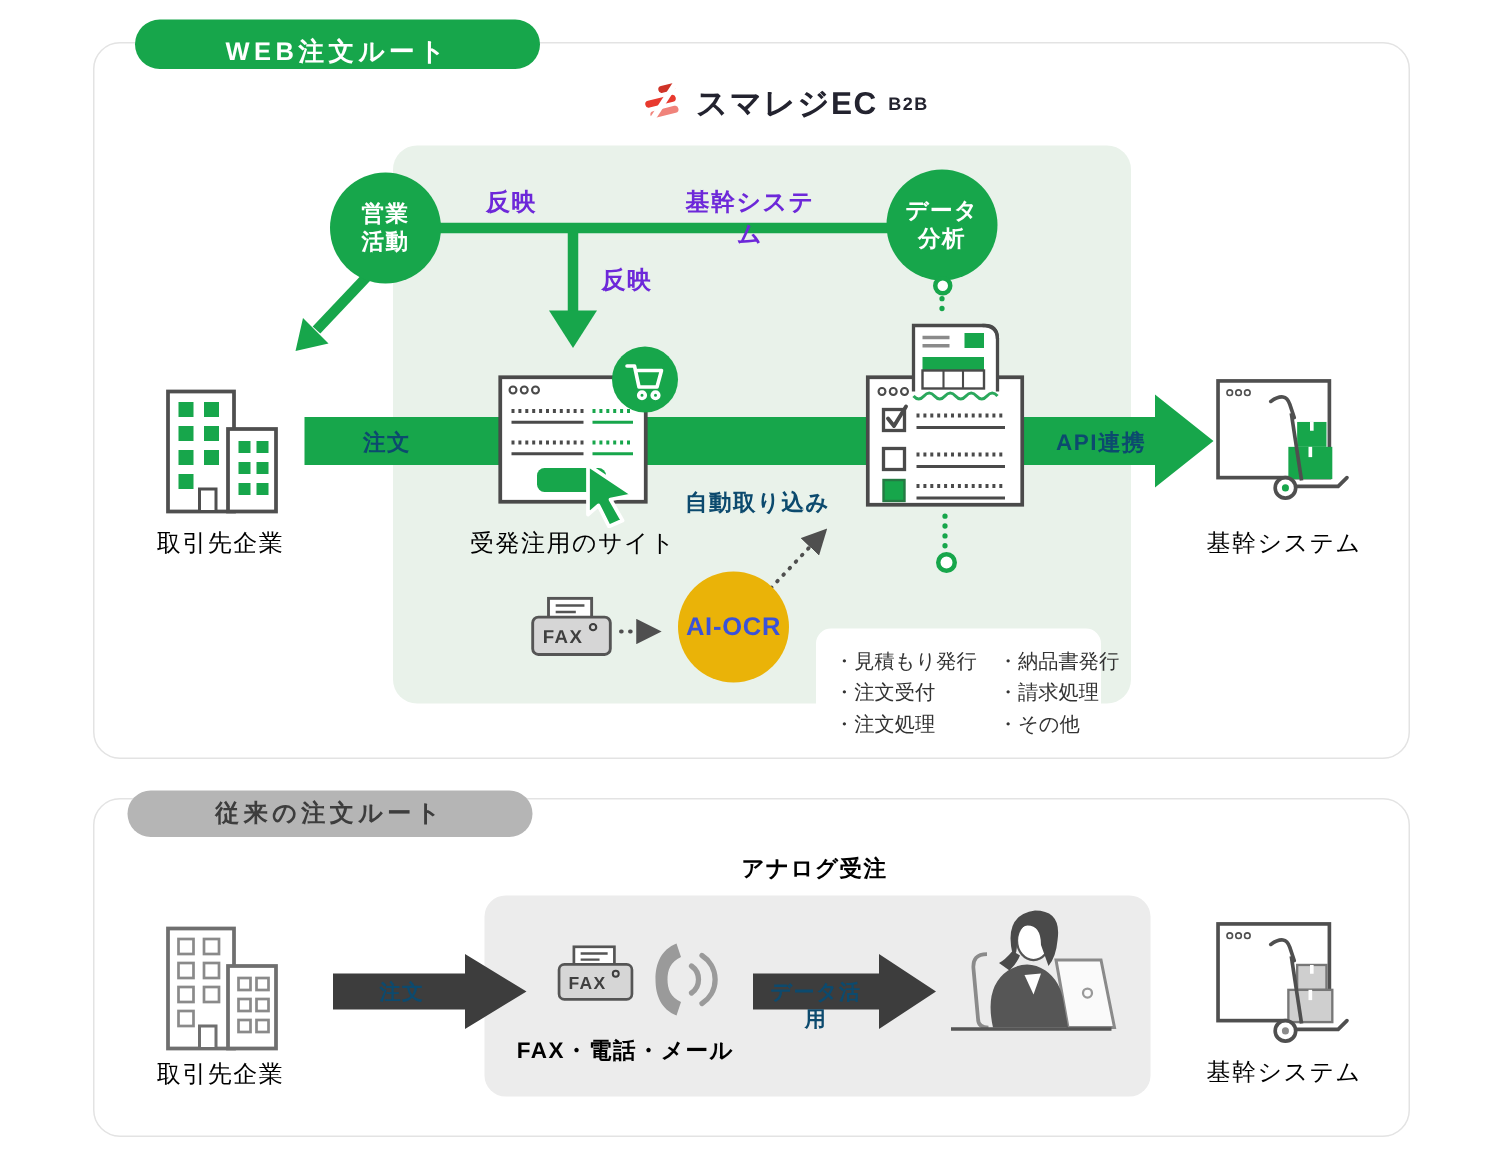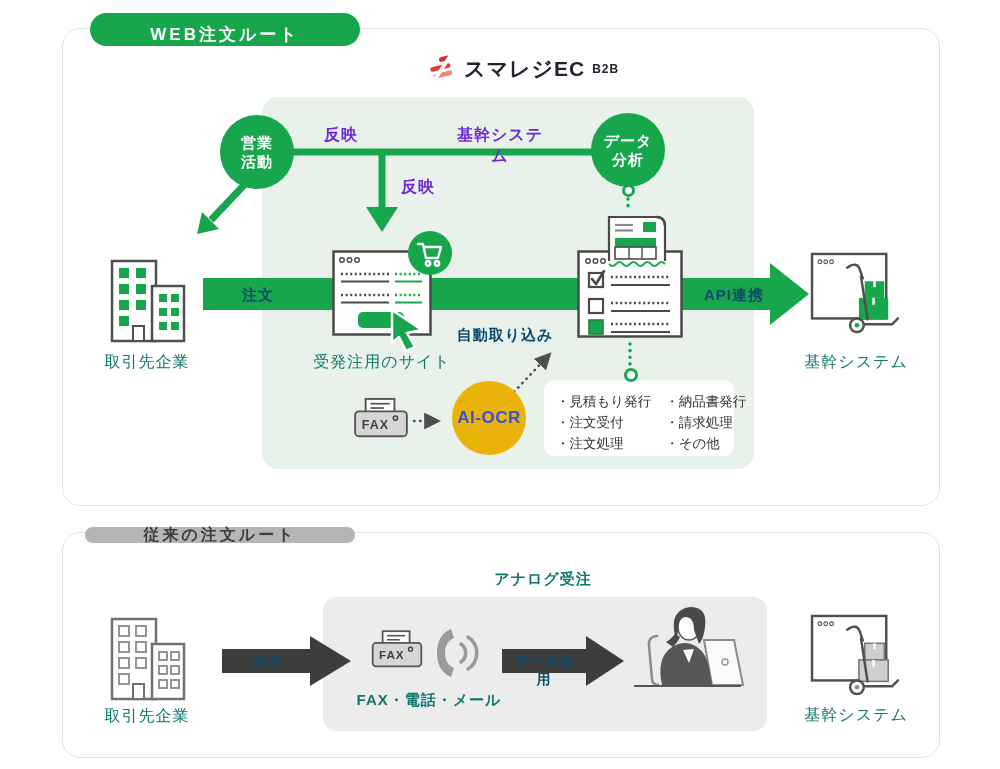--- a/index.html
+++ b/index.html
@@ -14,40 +14,40 @@
   .pill-gray  { background:#b5b5b5; color:#3d3d3d; }
 
   .panel { background:#e9f2ea; border-radius:16px; z-index:1; }
   .graybox { background:#ececec; border-radius:14px; z-index:1; }
 
   .flow-circle { border-radius:50%; background:#17a64b; color:#fff; z-index:4;
                  display:flex; flex-direction:column; align-items:center; justify-content:center;
                  font-weight:bold; font-size:15px; line-height:19px; letter-spacing:1px; }
   .ring { background:#fff; border:3px solid #17a64b; border-radius:50%; z-index:6; }
 
-  .lbl { color:#0f766e; text-align:center; z-index:5; }
+  .lbl { color:#000000; text-align:center; z-index:5; }
   .lbl-entity { font-size:16px; font-weight:500; letter-spacing:1px; }
   .lbl-green  { color:#6d28d9; font-weight:bold; font-size:16px; letter-spacing:1px; }
   .lbl-band   { color:#0c4a6e; font-weight:bold; font-size:15px; letter-spacing:1px; }
   .lbl-dark-b { font-weight:bold; font-size:15px; letter-spacing:1px; }
 
   .svg-layer { z-index:2; pointer-events:none; }
   .icon3 { z-index:3; }
   .icon4 { z-index:4; }
 
   .logo-row { display:flex; align-items:center; gap:7px; z-index:5; }
   .logo-brand { font-size:21px; font-weight:bold; color:#23232f; letter-spacing:1px; }
   .logo-suffix { font-size:12px; font-weight:bold; color:#23232f; letter-spacing:1px; }
 
   .ai-circle { border-radius:50%; background:#eab308; color:#3a52d9; z-index:3;
                display:flex; align-items:center; justify-content:center;
                font-weight:bold; font-size:17px; letter-spacing:.5px; }
 
   .list-box { background:#fff; border-radius:10px; z-index:3; display:flex; gap:14px;
-              padding:11px 0 0 12px; font-size:13.5px; color:#333; }
+              padding:11px 0 0 12px; font-size:13.5px; color:#333;margin-top:39px; }
   .list-col div { line-height:21px; white-space:nowrap; }
 </style>
 </head>
 <body>
 
 <div class="stage">
 
   <div class="abs card" style="left:62px;top:28px;width:878px;height:478px;"></div>
   <div class="abs pill pill-green" style="left:90px;top:13px;width:270px;height:33px;align-items:flex-end;">
     <span>WEB注文ルート</span>
@@ -244,21 +244,21 @@
     <line x1="65" y1="47" x2="65" y2="54" stroke="#fff" stroke-width="2.5"></line>
     <path d="M38,16 q10,-7 13,2 l3,9" fill="none" stroke="#4f4f4f" stroke-width="2.5" stroke-linecap="round"></path>
     <path d="M52,24 L59,70" fill="none" stroke="#4f4f4f" stroke-width="2.5"></path>
     <path d="M50,74 L84,74 L90,68" fill="none" stroke="#4f4f4f" stroke-width="2.5" stroke-linecap="round"></path>
     <circle cx="48" cy="75" r="7" fill="#fff" stroke="#4f4f4f" stroke-width="2.5"></circle>
     <circle cx="48" cy="75" r="2.4" fill="#17a64b"></circle>
   </svg>
   <div class="abs lbl lbl-entity" style="left:797px;top:352px;width:118px;">基幹システム</div>
 
   <div class="abs card" style="left:62px;top:532px;width:878px;height:226px;"></div>
-  <div class="abs pill pill-gray" style="left:85px;top:527px;width:270px;height:16px;font-size:16px;justify-content:center;">
+  <div class="abs pill pill-gray" style="left:85px;top:527px;width:270px;height:31px;font-size:16px;justify-content:center;">
     <span>従来の注文ルート</span>
   </div>
 
   <div class="abs lbl lbl-dark-b" style="left:478px;top:570px;width:130px;">アナログ受注</div>
   <div class="abs graybox" style="left:323px;top:597px;width:444px;height:134px;"></div>
 
   <svg class="abs icon3" style="left:108px;top:616px;" width="78" height="86" viewBox="0 0 78 86">
     <rect x="4" y="3" width="44" height="80" fill="#fff" stroke="#6f6f6f" stroke-width="2.5"></rect>
     <rect x="44" y="28" width="32" height="55" fill="#fff" stroke="#6f6f6f" stroke-width="2.5"></rect>
     <g fill="#fff" stroke="#8a8a8a" stroke-width="1.8">
@@ -290,21 +290,21 @@
     <rect x="3" y="15" width="54" height="26" rx="4" fill="#d6d6d6" stroke="#555" stroke-width="2"></rect>
     <text x="10" y="33" font-size="13" font-weight="bold" fill="#3f3f3f" letter-spacing="1" font-family="Liberation Sans, sans-serif">FAX</text>
     <circle cx="45" cy="22" r="2.2" fill="none" stroke="#3f3f3f" stroke-width="1.5"></circle>
   </svg>
 
   <svg class="abs icon3" style="left:434px;top:626px;" width="46" height="54" viewBox="0 0 46 54">
     <path d="M17,3 C7,7 3,16 3,27 C3,38 7,47 17,51 L20,42 C13,39 11,33 11,27 C11,21 13,15 20,12 Z" fill="#9a9a9a"></path>
     <path d="M27,18 a11,11 0 0 1 0,18" fill="none" stroke="#9a9a9a" stroke-width="3.5" stroke-linecap="round"></path>
     <path d="M34,11 a19,19 0 0 1 0,32" fill="none" stroke="#9a9a9a" stroke-width="3.5" stroke-linecap="round"></path>
   </svg>
-  <div class="abs lbl lbl-dark-b" style="left:345px;top:691px;width:168px;">FAX・電話・メール</div>
+  <div class="abs lbl lbl-dark-b" style="left:333px;top:691px;width:168px;">FAX・電話・メール</div>
 
   <svg class="abs icon3" style="left:628px;top:600px;" width="118" height="92" viewBox="0 0 118 92">
     <path d="M30,36 Q20,36 21,46 L24,79 Q24,85 31,85" fill="none" stroke="#8a8a8a" stroke-width="2.5"></path>
     <path d="M76,40 L106,40 L115,85 L84,85 Z" fill="#fafafa" stroke="#8a8a8a" stroke-width="2"></path>
     <circle cx="97" cy="62" r="3" fill="none" stroke="#999" stroke-width="1.5"></circle>
     <path d="M34,85 Q28,58 44,47 Q57,39 69,47 Q79,54 81,68 L84,85 Z" fill="#565656"></path>
     <path d="M55,50 L61,63 L66,49 Z" fill="#fff"></path>
     <ellipse cx="61" cy="27" rx="11" ry="13" fill="#fff" stroke="#555" stroke-width="1.5"></ellipse>
     <path d="M47,36 Q41,10 62,7 Q80,7 77,27 Q76,38 71,44 L66,30 Q66,17 57,17 Q50,18 50,29 Q50,38 47,36 Z" fill="#4a4a4a"></path>
     <path d="M47,34 q-5,6 -9,8 l7,5 q5,-5 7,-10 Z" fill="#4a4a4a"></path>

